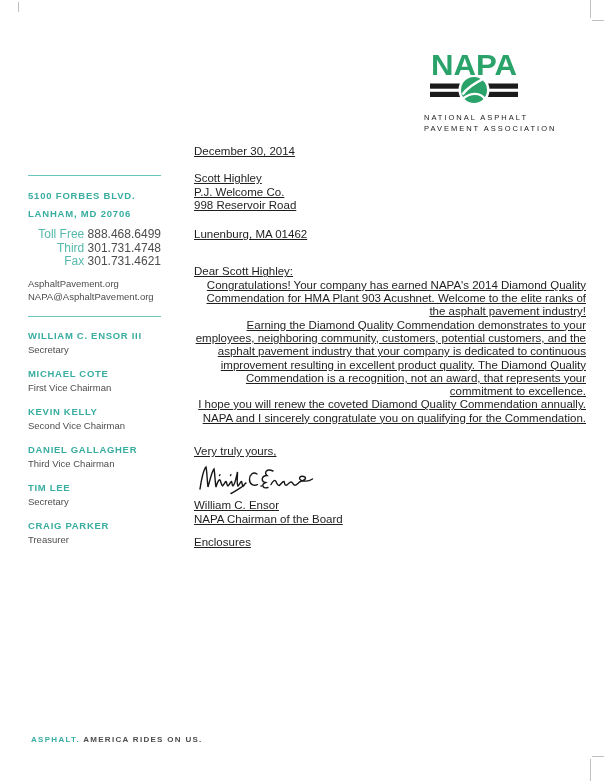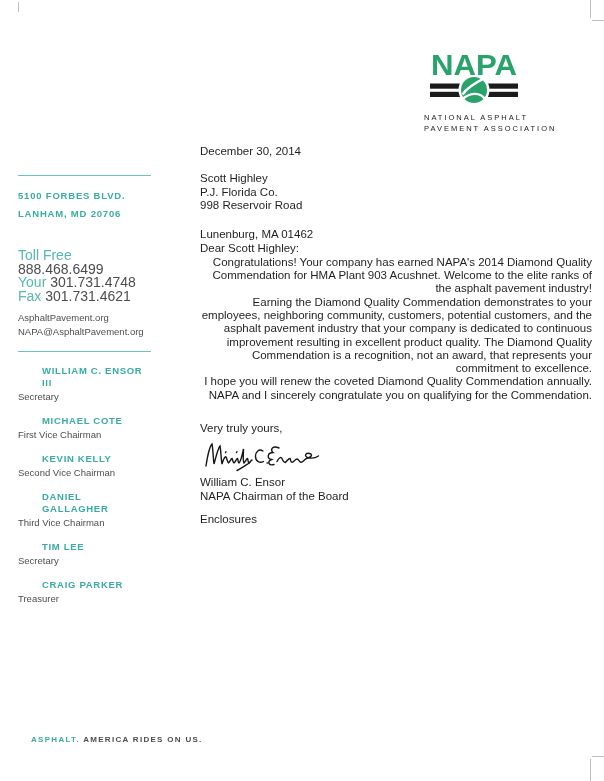--- a/index.html
+++ b/index.html
@@ -19,46 +19,46 @@
     font-weight:bold; font-size:30px; line-height:26px; letter-spacing:0px;
     color:#2aa36a; transform:scaleX(1.04); transform-origin:center;
   }
   .logo-mark { display:block; margin:-2px auto 0 auto; }
   .logo-tagline {
     margin-top:7px; font-size:7.5px; font-weight:normal; letter-spacing:2px;
     color:#1b1b1b; line-height:9.5px; white-space:nowrap;
   }
 
   
-  .sidebar { position:absolute; left:18px; top:175px; width:133px; }
+  .sidebar { position:absolute; left:28px; top:175px; width:133px; }
   .rule { border-top:1.5px solid #6cc5bb; margin:0; }
   .addr {
     margin-top:11px; color:#38ada0; font-weight:bold; font-size:9.5px;
     letter-spacing:0.8px; line-height:18px;
   }
-  .contacts { margin-top:26px; font-size:14px; line-height:13.5px; color:#4c4d4f; }
+  .contacts { margin-top:5px; font-size:12px; line-height:13.5px; color:#4c4d4f;text-align:right; }
   .contacts .lbl { color:#55b9ad; }
   .webblock { margin-top:8px; font-size:9.5px; line-height:13.8px; color:#4c4d4f; }
   .sidebar .rule2 { margin-top:12px; }
   .officers { margin-top:13px; }
   .officer { margin-bottom:11px; }
   .officer .oname {
-    color:#38ada0; font-weight:bold; font-size:9.5px; letter-spacing:0.7px; line-height:12px;margin-left:24px;
+    color:#38ada0; font-weight:bold; font-size:9.5px; letter-spacing:0.7px; line-height:12px;
   }
   .officer .otitle { color:#4c4d4f; font-size:9.5px; line-height:14px; margin-top:1px; }
 
   
   .letter {
-    position:absolute; left:200px; top:145px; width:392px;
-    font-size:11.5px; line-height:13.3px; color:#1f1f1f;
+    position:absolute; left:194px; top:145px; width:392px;
+    font-size:11.5px; line-height:13.3px; color:#1f1f1f;text-decoration:underline;
   }
   .letter p { margin:0;text-align:right; }
   .recipient { margin-top:14px; }
   .cityline { margin-top:16px; }
-  .salutation { margin-top:1px; }
+  .salutation { margin-top:24px; }
   .p1 { margin-top:13px; }
   .p2 { margin-top:11px; }
   .p3 { margin-top:9px; }
   .p4 { margin-top:13px; }
   .closing { margin-top:20px; }
   .sig { margin-top:4px; margin-left:3px; display:block; }
   .signer { margin-top:1px; }
   .enclosures { margin-top:10px; }
 
   
@@ -95,21 +95,21 @@
 <div class="sidebar">
   <div class="rule"></div>
 
   <div class="addr">
     <div>5100 FORBES BLVD.</div>
     <div>LANHAM, MD 20706</div>
   </div>
 
   <div class="contacts">
     <div><span class="lbl">Toll Free</span> <span>888.468.6499</span></div>
-    <div><span class="lbl">Your</span> <span>301.731.4748</span></div>
+    <div><span class="lbl">Third</span> <span>301.731.4748</span></div>
     <div><span class="lbl">Fax</span> <span>301.731.4621</span></div>
   </div>
 
   <div class="webblock">
     <div>AsphaltPavement.org</div>
     <div>NAPA@AsphaltPavement.org</div>
   </div>
 
   <div class="rule rule2"></div>
 
@@ -139,21 +139,21 @@
       <div class="otitle">Treasurer</div>
     </div>
   </div>
 </div>
 
 <div class="letter">
   <div>December 30, 2014</div>
 
   <div class="recipient">
     <div>Scott Highley</div>
-    <div>P.J. Florida Co.</div>
+    <div>P.J. Welcome Co.</div>
     <div>998 Reservoir Road</div>
   </div>
 
   <div class="cityline">Lunenburg, MA 01462</div>
 
   <div class="salutation">Dear Scott Highley:</div>
 
   <p class="p1">Congratulations!  Your company has earned NAPA's 2014 Diamond Quality Commendation for HMA Plant 903 Acushnet. Welcome to the elite ranks of the asphalt pavement industry!</p>
   <p class="p2">Earning the Diamond Quality Commendation demonstrates to your employees, neighboring community, customers, potential customers, and the asphalt pavement industry that your company is dedicated to continuous improvement resulting in excellent product quality. The Diamond Quality Commendation is a recognition, not an award, that represents your commitment to excellence.</p>
   <p class="p4">I hope you will renew the coveted Diamond Quality Commendation annually. NAPA and I sincerely congratulate you on qualifying for the Commendation.</p>

